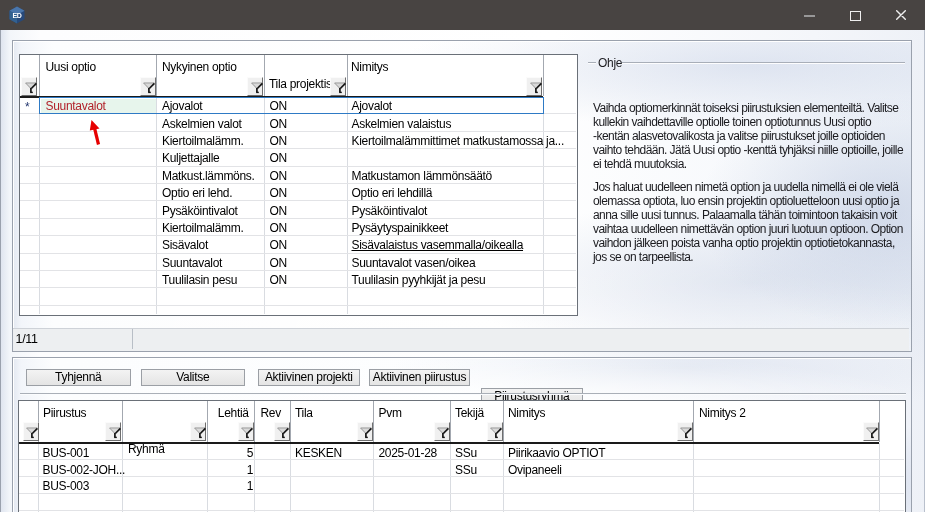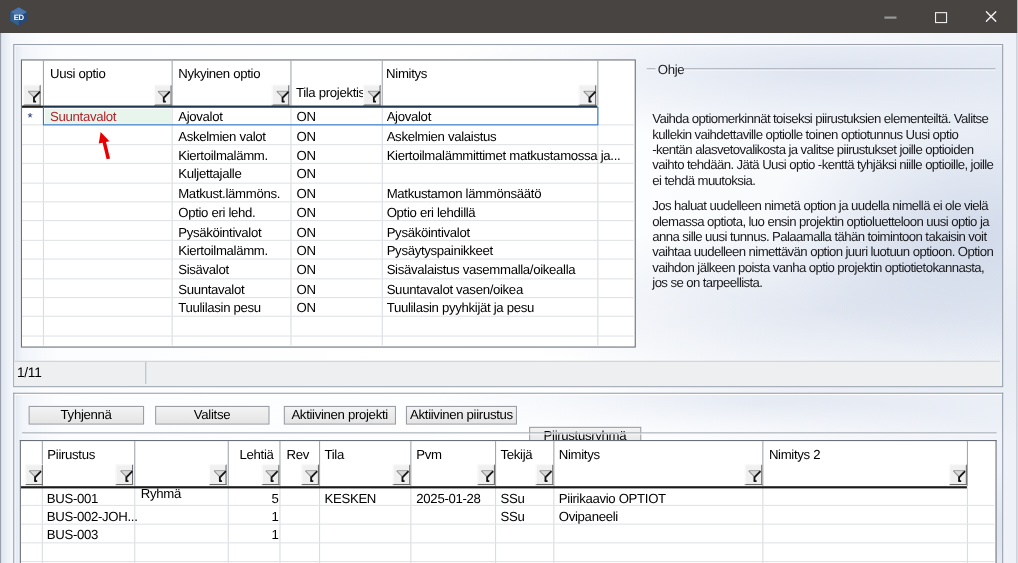--- a/index.html
+++ b/index.html
@@ -159,21 +159,21 @@
       <div class="t" style="left:142px;top:148.6px;">Pysäköintivalot</div>
       <div class="t" style="left:249.5px;top:148.6px;">ON</div>
       <div class="t" style="left:331.5px;top:148.6px;">Pysäköintivalot</div>
       <div class="rline" style="left:0;top:180.2px;width:556px;"></div>
       <div class="t" style="left:142px;top:166.0px;">Kiertoilmalämm.</div>
       <div class="t" style="left:249.5px;top:166.0px;">ON</div>
       <div class="t" style="left:331.5px;top:166.0px;">Pysäytyspainikkeet</div>
       <div class="rline" style="left:0;top:197.6px;width:556px;"></div>
       <div class="t" style="left:142px;top:183.4px;">Sisävalot</div>
       <div class="t" style="left:249.5px;top:183.4px;">ON</div>
-      <div class="t" style="left:331.5px;top:183.4px;">Sisävalaistus vasemmalla/oikealla</div>
+      <div class="t" style="left:331.5px;top:183.4px;text-decoration:underline;">Sisävalaistus vasemmalla/oikealla</div>
       <div class="rline" style="left:0;top:215.0px;width:556px;"></div>
       <div class="t" style="left:142px;top:200.8px;">Suuntavalot</div>
       <div class="t" style="left:249.5px;top:200.8px;">ON</div>
       <div class="t" style="left:331.5px;top:200.8px;">Suuntavalot vasen/oikea</div>
       <div class="rline" style="left:0;top:232.4px;width:556px;"></div>
       <div class="t" style="left:142px;top:218.2px;">Tuulilasin pesu</div>
       <div class="t" style="left:249.5px;top:218.2px;">ON</div>
       <div class="t" style="left:331.5px;top:218.2px;">Tuulilasin pyyhkijät ja pesu</div>
       <div class="rline" style="left:0;top:249.8px;width:556px;"></div>
       <div class="abs" style="left:19px;top:42px;width:505px;height:17.4px;border:1.5px solid #2e7ac5;box-sizing:border-box;"></div>

